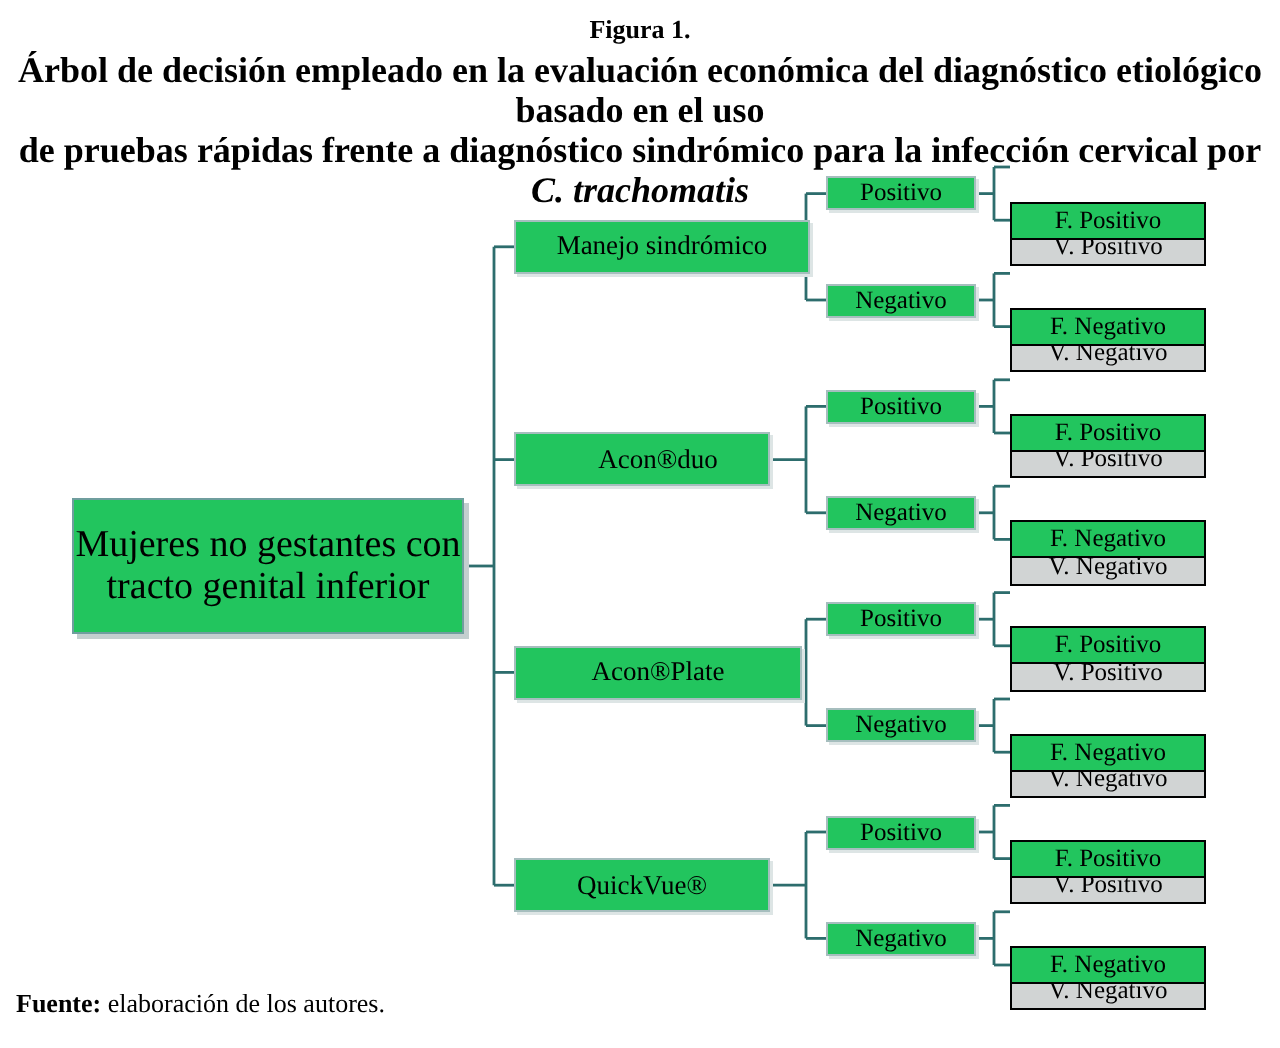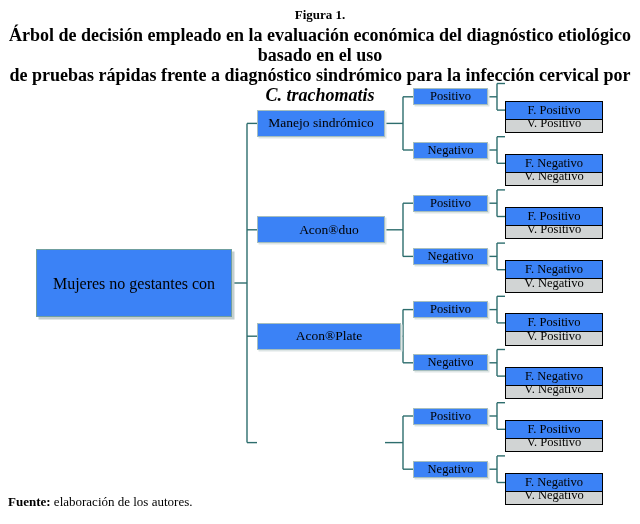--- a/index.html
+++ b/index.html
@@ -8,23 +8,23 @@
 
   .title-block{position:absolute;top:6px;left:0;width:640px;text-align:center;}
   .fig-label{font-weight:bold;font-size:13px;line-height:17px;}
   .fig-title{font-weight:bold;font-size:18px;line-height:20px;margin-top:2px;}
   .fig-title i{font-style:italic;}
 
   .tree{position:absolute;left:0;top:0;width:640px;height:524px;}
   .tree svg{position:absolute;left:0;top:0;}
 
   .node{position:absolute;display:flex;align-items:center;justify-content:center;
-        text-align:center;background:#3b82f6;box-sizing:border-box;}
+        text-align:center;background:#22c55e;box-sizing:border-box;}
   .root-node{flex-direction:column;border:1.5px solid var(--root-border,#6f9e9e);
-        font-size:16px;line-height:21px;box-shadow:2.5px 2.5px 0 #c3cfcf;}
+        font-size:19px;line-height:21px;box-shadow:2.5px 2.5px 0 #c3cfcf;}
   .branch-node{border:1px solid var(--node-border,#a6bebe);font-size:13.5px;
         box-shadow:1.5px 1.5px 0 #dde5e5;}
   .result-node{border:1px solid var(--node-border,#a6bebe);font-size:12.5px;
         box-shadow:1.5px 1.5px 0 #dde5e5;}
   .outcome-node{border:1px solid var(--outcome-border,#000);font-size:12.5px;}
   .outcome-node.shaded{background:var(--shaded-fill,#d1d4d4);margin-top:40px;}
 
   .source{position:absolute;left:8px;top:494px;font-size:13px;line-height:16px;text-align:center;}
   .source b{font-weight:bold;}
 </style>
@@ -98,43 +98,45 @@
         <line x1="247" y1="123.4" x2="247" y2="442.6" stroke="#2d6d6d" stroke-width="1.4"></line>
         <line x1="232" y1="283" x2="247" y2="283" stroke="#2d6d6d" stroke-width="1.4"></line>
       </svg>
 
   <div class="node outcome-node shaded" style="left: 505px; top: 74px; width: 98px; height: 19px;">V. Positivo</div>
       <div class="node outcome-node" style="left: 505px; top: 100.6px; width: 98px; height: 19px;">F. Positivo</div>
       <div class="node result-node" style="left: 413px; top: 88.3px; width: 75px; height: 17px;">Positivo</div>
       <div class="node outcome-node shaded" style="left: 505px; top: 127.2px; width: 98px; height: 19px;">V. Negativo</div>
       <div class="node outcome-node" style="left: 505px; top: 153.8px; width: 98px; height: 19px;">F. Negativo</div>
       <div class="node result-node" style="left: 413px; top: 141.5px; width: 75px; height: 17px;">Negativo</div>
-      <div class="node branch-node" style="left: 257px; top: 109.9px; width: 128px; height: 27px;">Manejo sindrómico</div>
+      <div class="node branch-node" style="left: 257px; top: 109.9px; width: 148px; height: 27px;">Manejo sindrómico</div>
       <div class="node outcome-node shaded" style="left: 505px; top: 180.4px; width: 98px; height: 19px;">V. Positivo</div>
       <div class="node outcome-node" style="left: 505px; top: 207px; width: 98px; height: 19px;">F. Positivo</div>
       <div class="node result-node" style="left: 413px; top: 194.7px; width: 75px; height: 17px;">Positivo</div>
       <div class="node outcome-node shaded" style="left: 505px; top: 233.6px; width: 98px; height: 19px;">V. Negativo</div>
       <div class="node outcome-node" style="left: 505px; top: 260.2px; width: 98px; height: 19px;">F. Negativo</div>
       <div class="node result-node" style="left: 413px; top: 247.9px; width: 75px; height: 17px;">Negativo</div>
       <div class="node branch-node" style="left: 257px; top: 216.3px; width: 128px; height: 27px; padding-left: 16px;">Acon®duo</div>
       <div class="node outcome-node shaded" style="left: 505px; top: 286.8px; width: 98px; height: 19px;">V. Positivo</div>
       <div class="node outcome-node" style="left: 505px; top: 313.4px; width: 98px; height: 19px;">F. Positivo</div>
       <div class="node result-node" style="left: 413px; top: 301.1px; width: 75px; height: 17px;">Positivo</div>
       <div class="node outcome-node shaded" style="left: 505px; top: 340px; width: 98px; height: 19px;">V. Negativo</div>
       <div class="node outcome-node" style="left: 505px; top: 366.6px; width: 98px; height: 19px;">F. Negativo</div>
       <div class="node result-node" style="left: 413px; top: 354.3px; width: 75px; height: 17px;">Negativo</div>
       <div class="node branch-node" style="left: 257px; top: 322.7px; width: 144px; height: 27px;">Acon®Plate</div>
       <div class="node outcome-node shaded" style="left: 505px; top: 393.2px; width: 98px; height: 19px;">V. Positivo</div>
       <div class="node outcome-node" style="left: 505px; top: 419.8px; width: 98px; height: 19px;">F. Positivo</div>
       <div class="node result-node" style="left: 413px; top: 407.5px; width: 75px; height: 17px;">Positivo</div>
       <div class="node outcome-node shaded" style="left: 505px; top: 446.4px; width: 98px; height: 19px;">V. Negativo</div>
       <div class="node outcome-node" style="left: 505px; top: 473px; width: 98px; height: 19px;">F. Negativo</div>
       <div class="node result-node" style="left: 413px; top: 460.7px; width: 75px; height: 17px;">Negativo</div>
+      <div class="node branch-node" style="left: 257px; top: 429.1px; width: 128px; height: 27px;">QuickVue®</div>
       <div class="node root-node" style="left: 36px; top: 249px; width: 196px; height: 68px;">
         <div>Mujeres no gestantes con</div>
+        <div>tracto genital inferior</div>
       </div>
     </div>
 
   <div class="source">
     <b>Fuente:</b><span> elaboración de los autores.</span>
   </div>
 
 </div>
 
 </body></html>

